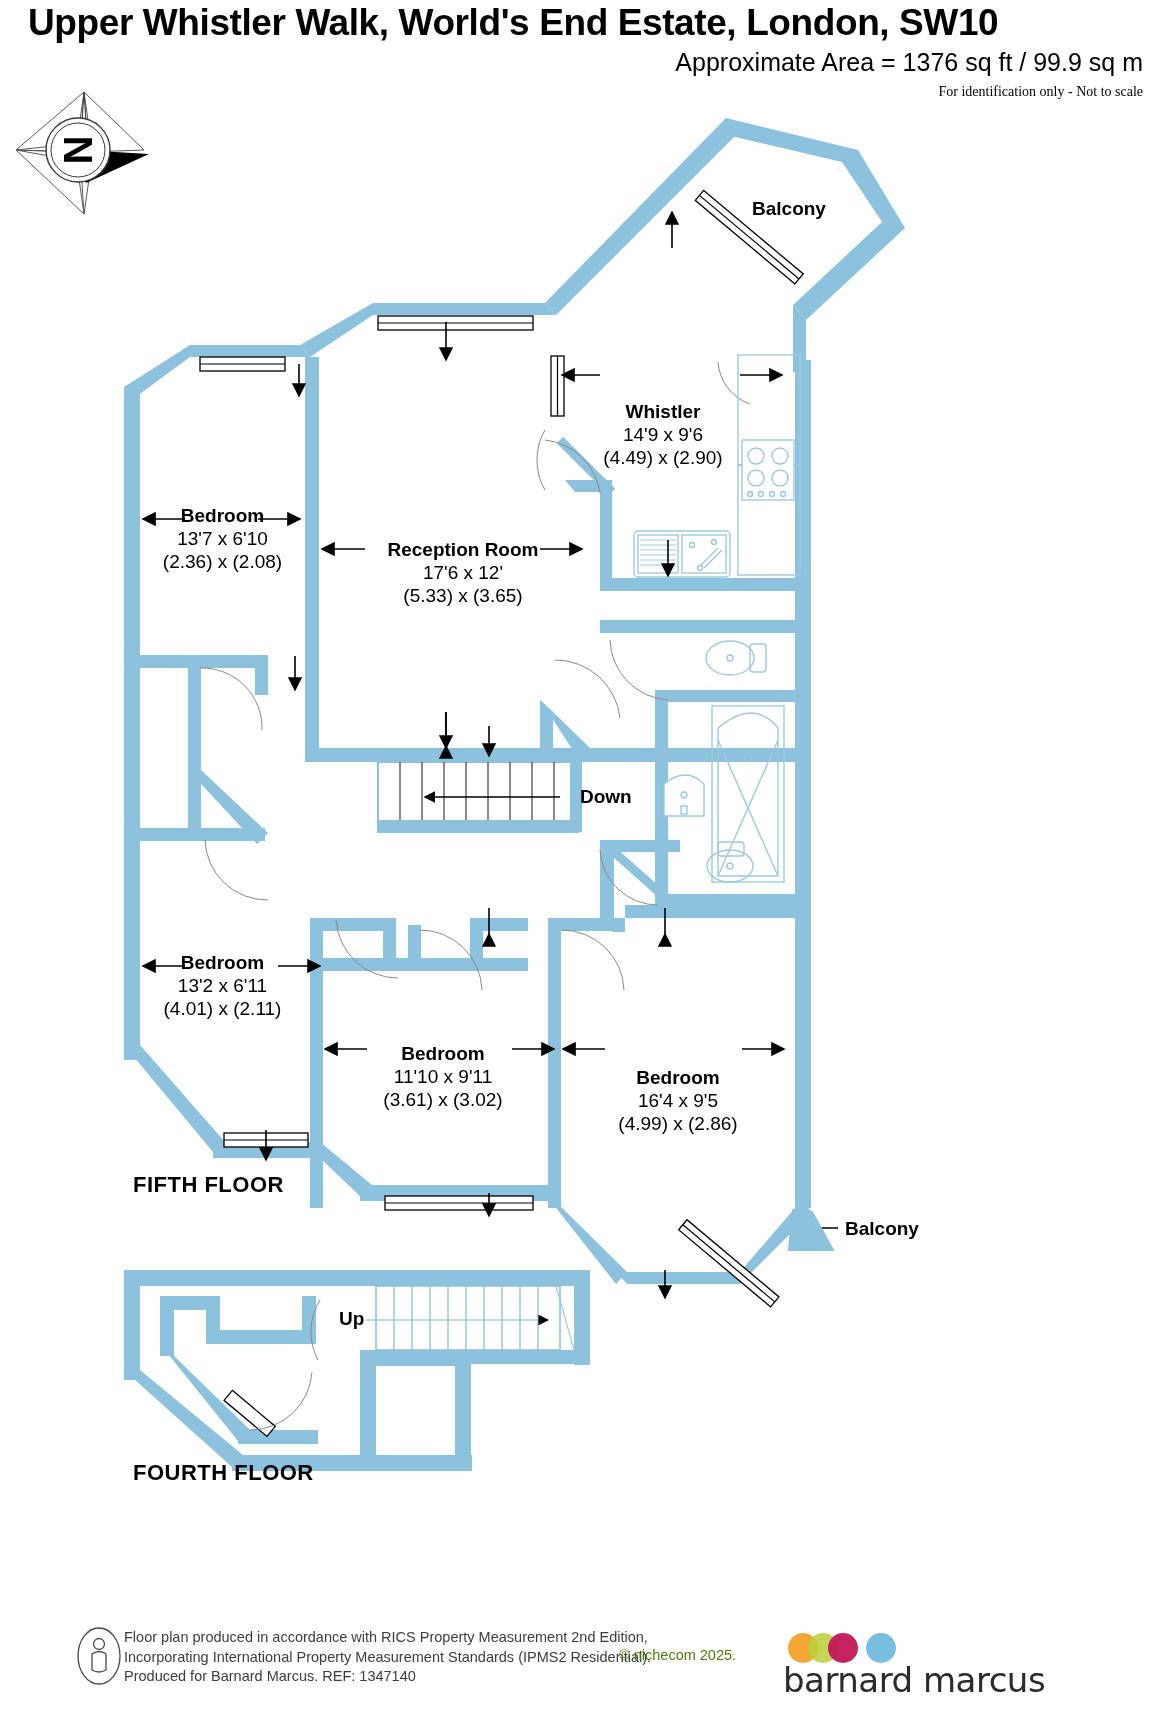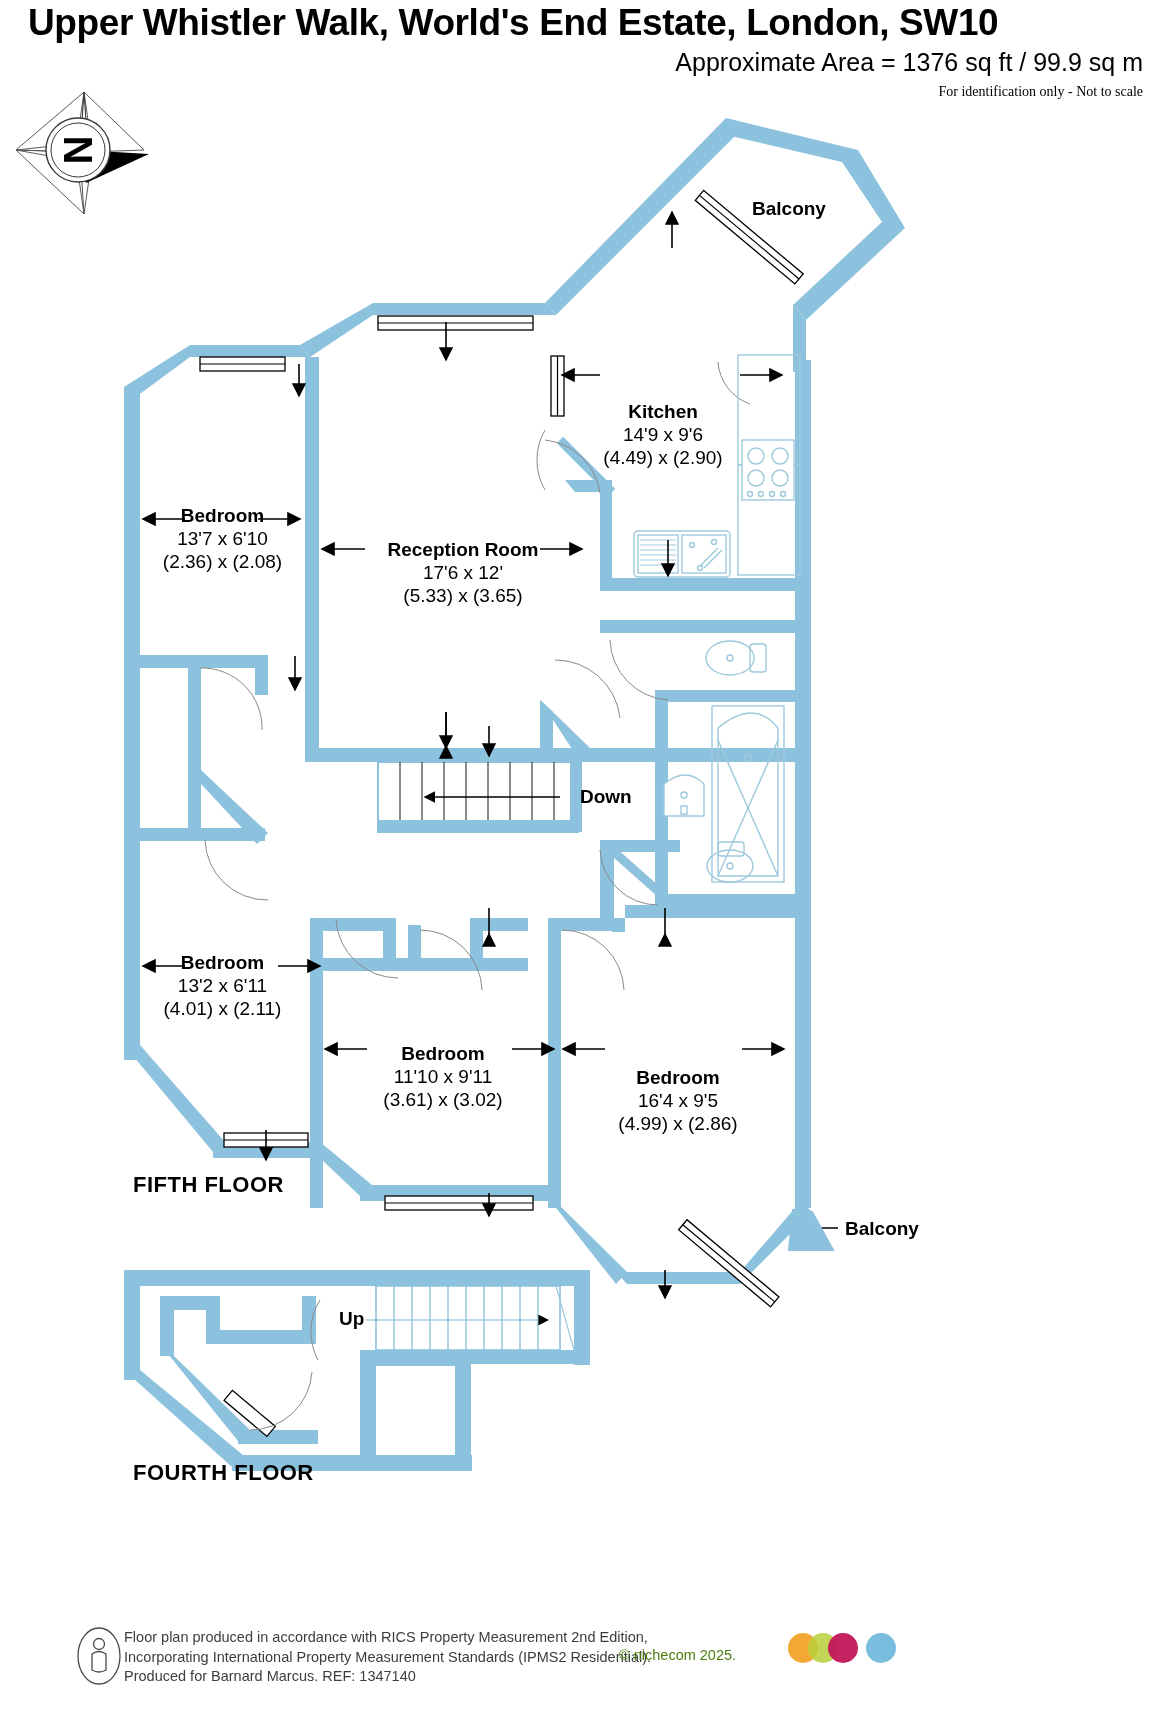--- a/index.html
+++ b/index.html
@@ -348,21 +348,21 @@
       <path class="w" d="M793 1210 L812 1212 L833 1250 L789 1250 Z" fill="none" stroke="#8cc2dd" stroke-width="2"></path>
     </g>
   </svg>
 
   <div class="plainlabel" style="left:752px;top:198px;">Balcony</div>
   <div class="plainlabel" style="left:845px;top:1218px;">Balcony</div>
   <div class="plainlabel" style="left:580px;top:786px;">Down</div>
   <div class="plainlabel" style="left:339px;top:1308px;">Up</div>
 
   <div class="roomlabel" style="left:560px;top:400px;width:206px;">
-    <b>Kitchen</b>
+    <b>Whistler</b>
     <span>14'9 x 9'6</span><br>
     <span>(4.49) x (2.90)</span>
   </div>
 
   <div class="roomlabel" style="left:352px;top:538px;width:222px;">
     <b>Reception Room</b>
     <span>17'6 x 12'</span><br>
     <span>(5.33) x (3.65)</span>
   </div>
 
@@ -407,15 +407,16 @@
     <div class="foot-copy">© nichecom 2025.</div>
 
     <div id="brand">
       <svg width="170" height="36" viewBox="0 0 170 36">
         <circle cx="18" cy="18" r="15" fill="#f4a024" opacity="0.92"></circle>
         <circle cx="38" cy="18" r="15" fill="#b9cf3a" opacity="0.85"></circle>
         <circle cx="58" cy="18" r="15" fill="#c2165a" opacity="0.95"></circle>
         <circle cx="96" cy="18" r="15" fill="#79bede"></circle>
       </svg>
     </div>
+    <div class="brandname">barnard marcus</div>
   </div>
 
 </div>
 
 </body></html>

